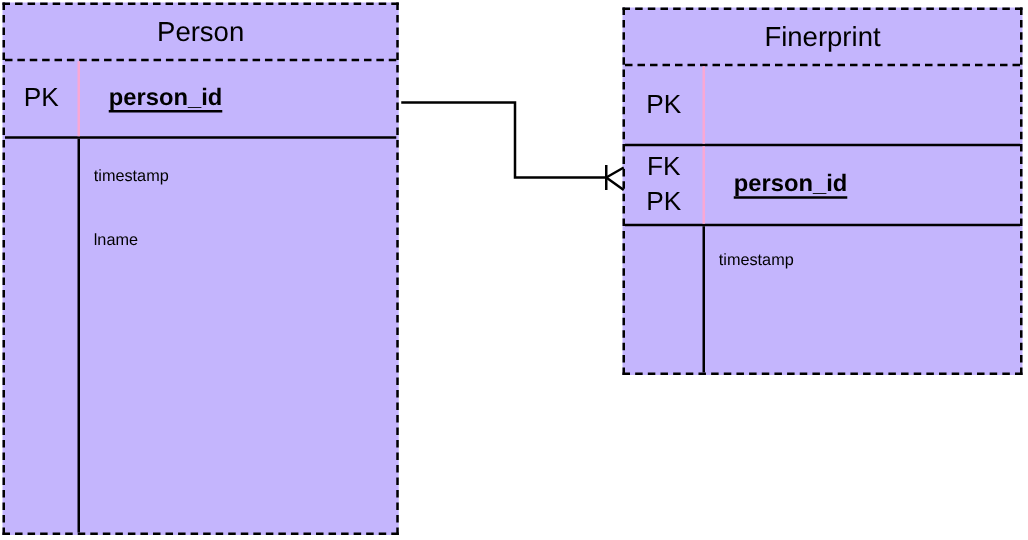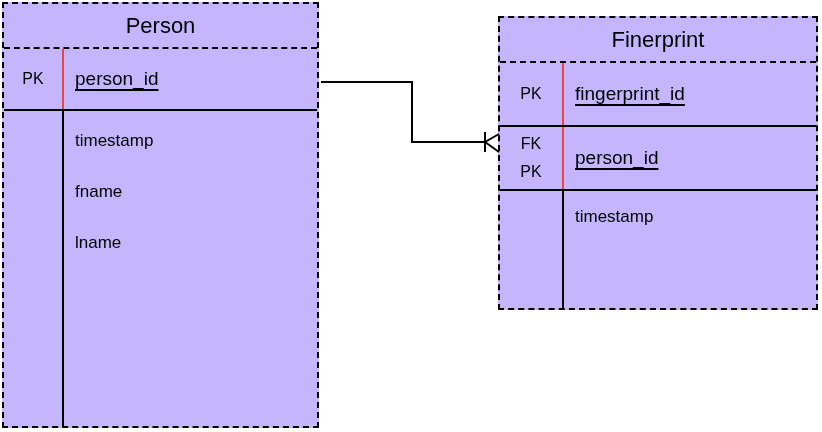--- a/index.html
+++ b/index.html
@@ -13,70 +13,71 @@
   .stage { position: relative; width: 822px; height: 432px; }
 
   .entity {
     position: absolute;
     border: 2px dashed #000;
     background: #c4b5fd;
     display: flex;
     flex-direction: column;
   }
   .entity-person   { left: 2px;   top: 2px; width: 317px; height: 426px; }
-  .entity-fingerprint { left: 498px; top: 16px; width: 320px; height: 294px; }
+  .entity-fingerprint { left: 498px; top: 6px; width: 320px; height: 294px; }
 
   .entity-title {
     height: 45px;
     border-bottom: 2px dashed #000;
     display: flex; align-items: center; justify-content: center;
     font-size: 22px;
   }
 
   .key-row { display: flex; border-bottom: 2px solid #000; }
   .key-row-pk-person { height: 62px; }
   .key-row-pk-fp { height: 64px; }
   .key-row-fk-fp { height: 64px; }
 
   .key-cell {
-    border-right: 2px solid #ef4444;
+    border-right: 2px solid #f9a8d4;
     display: flex; flex-direction: column;
     align-items: center; justify-content: center;
-    font-size: 16px;
+    font-size: 21px;
     line-height: 28px;
     flex: 0 0 auto;
   }
   .entity-person .key-cell { width: 60px; }
   .entity-fingerprint .key-cell { width: 64px; }
 
   .field-cell {
     flex: 1;
     display: flex; align-items: center;
     padding-left: 11px;
     font-size: 19px;
   }
   .field-key {
-    font-weight: normal;
+    font-weight: bold;
     text-decoration: underline;
     text-decoration-thickness: 2px;
     text-underline-offset: 4px;
+    margin-left: 12px;
   }
 
   .attr-section { display: flex; flex: 1; }
   .attr-keycol { border-right: 2px solid #000; flex: 0 0 auto; }
   .entity-person .attr-keycol { width: 60px; }
   .entity-fingerprint .attr-keycol { width: 64px; }
 
   .attr-list { flex: 1; padding-left: 11px; }
   .entity-person .attr-list { padding-top: 4px; }
   .entity-fingerprint .attr-list { padding-top: 2px; }
 
   .attr-row {
     display: flex; align-items: center;
-    font-size: 17px;
+    font-size: 13px;
   }
   .entity-person .attr-row { height: 51px; }
   .entity-fingerprint .attr-row { height: 48px; }
 
   .connector-layer {
     position: absolute; left: 0; top: 0;
     width: 822px; height: 432px;
     pointer-events: none;
   }
 </style>
@@ -92,34 +93,30 @@
       <div class="key-cell">PK</div>
       <div class="field-cell">
         <span class="field-key">person_id</span>
       </div>
     </div>
 
     <div class="attr-section">
       <div class="attr-keycol"></div>
       <div class="attr-list">
         <div class="attr-row">timestamp</div>
-        <div class="attr-row">fname</div>
         <div class="attr-row">lname</div>
       </div>
     </div>
   </div>
 
   <div class="entity entity-fingerprint">
     <div class="entity-title">Finerprint</div>
 
     <div class="key-row key-row-pk-fp">
       <div class="key-cell">PK</div>
-      <div class="field-cell">
-        <span class="field-key">fingerprint_id</span>
-      </div>
     </div>
 
     <div class="key-row key-row-fk-fp">
       <div class="key-cell">
         <span>FK</span>
         <span>PK</span>
       </div>
       <div class="field-cell">
         <span class="field-key">person_id</span>
       </div>

